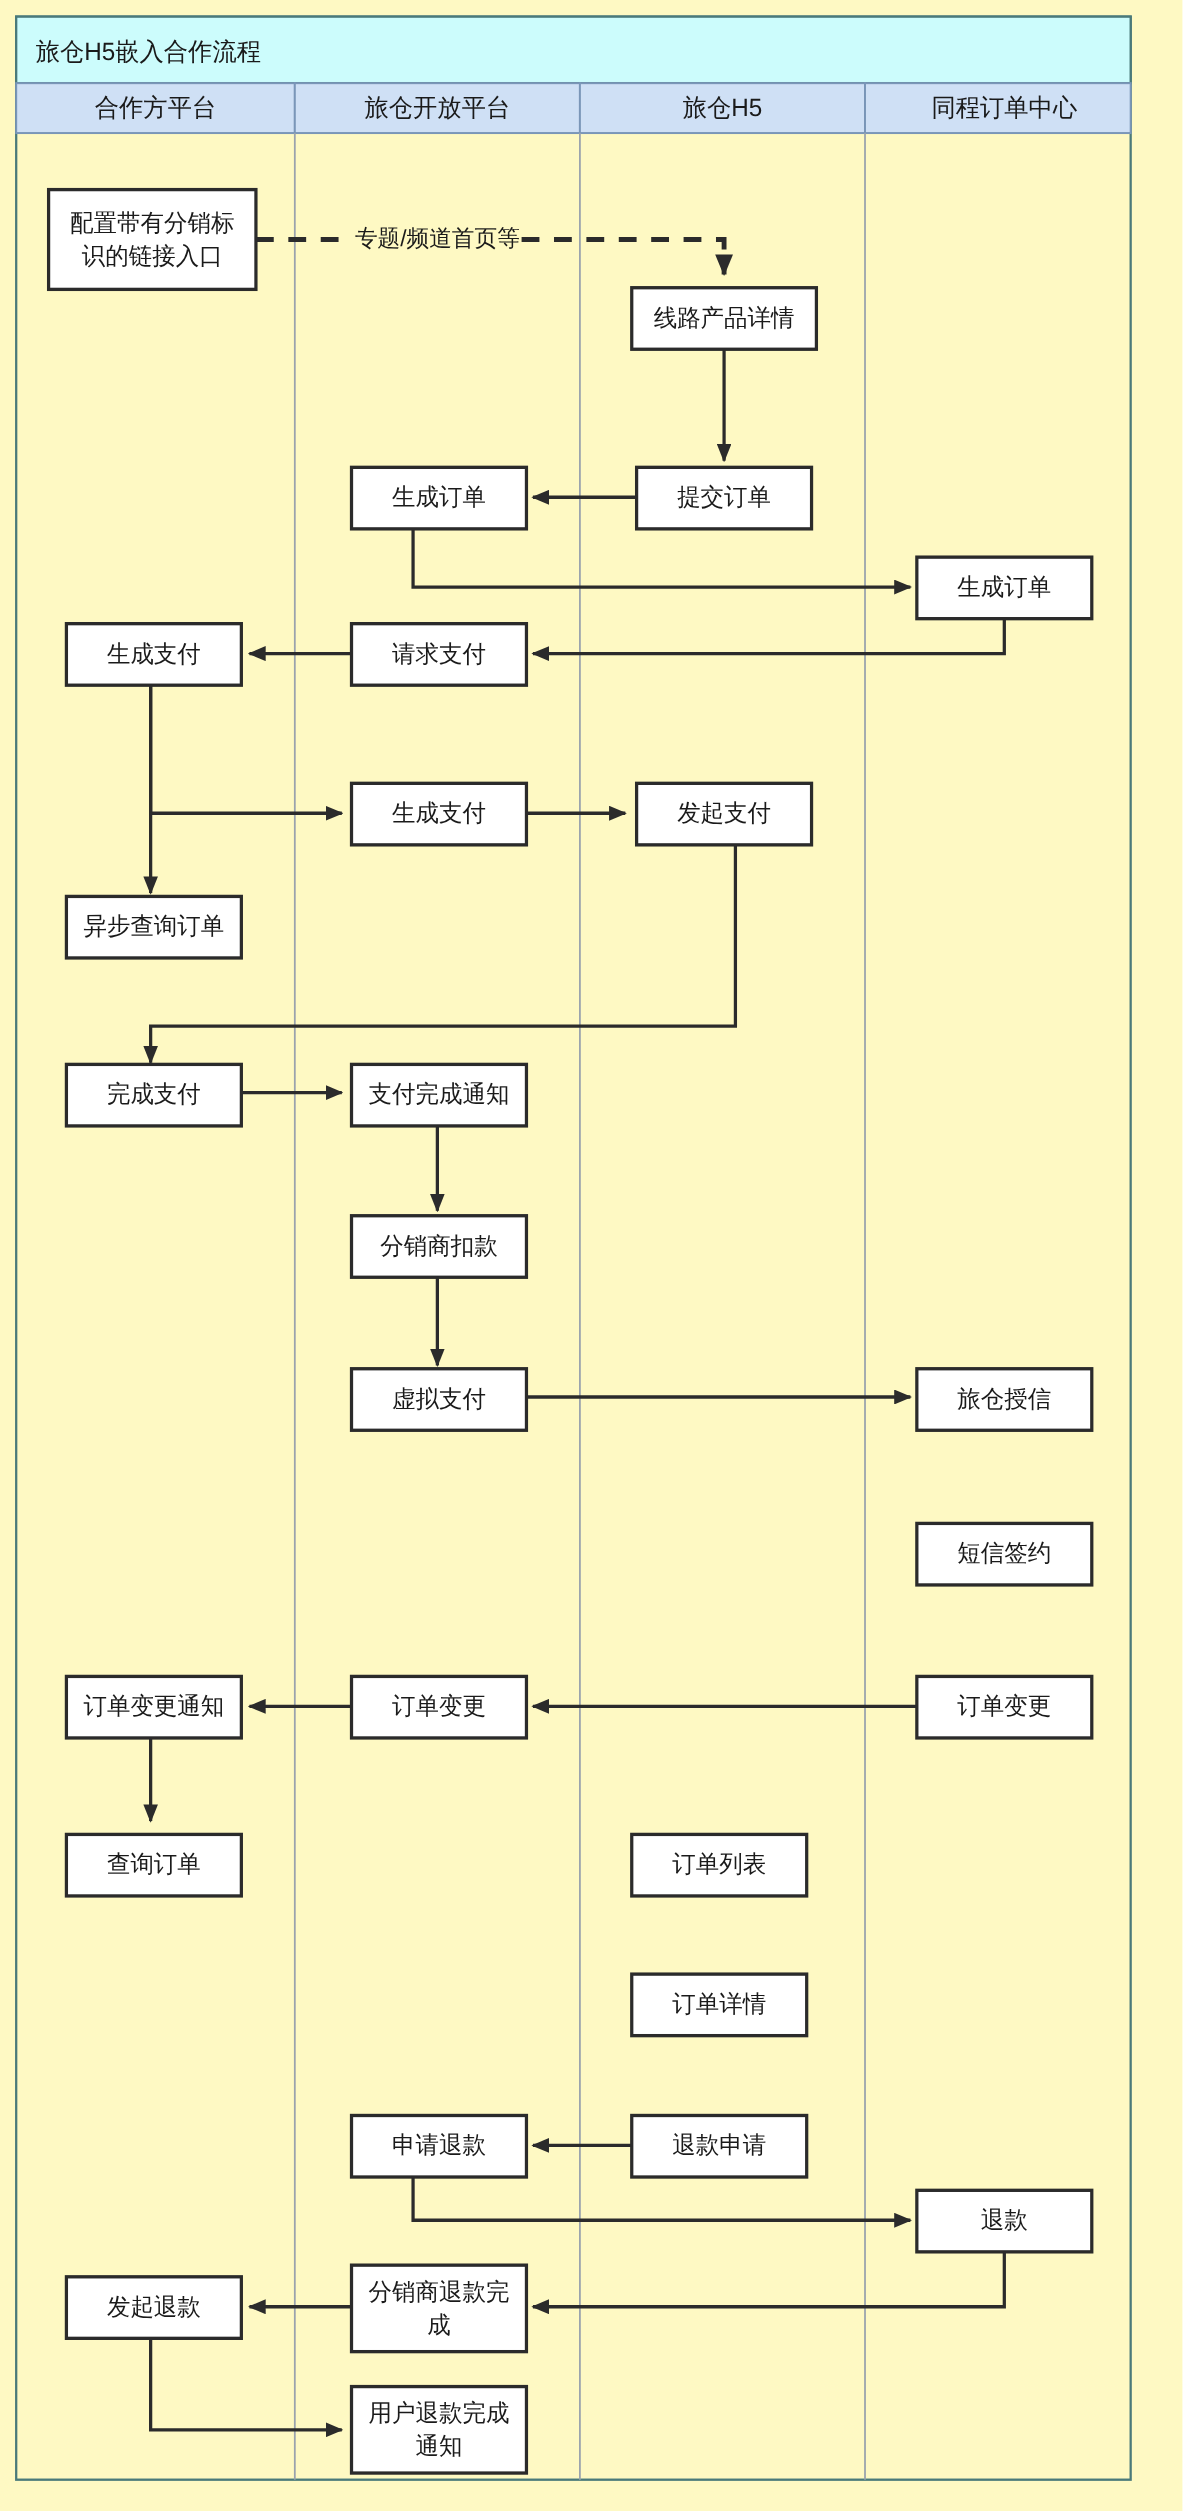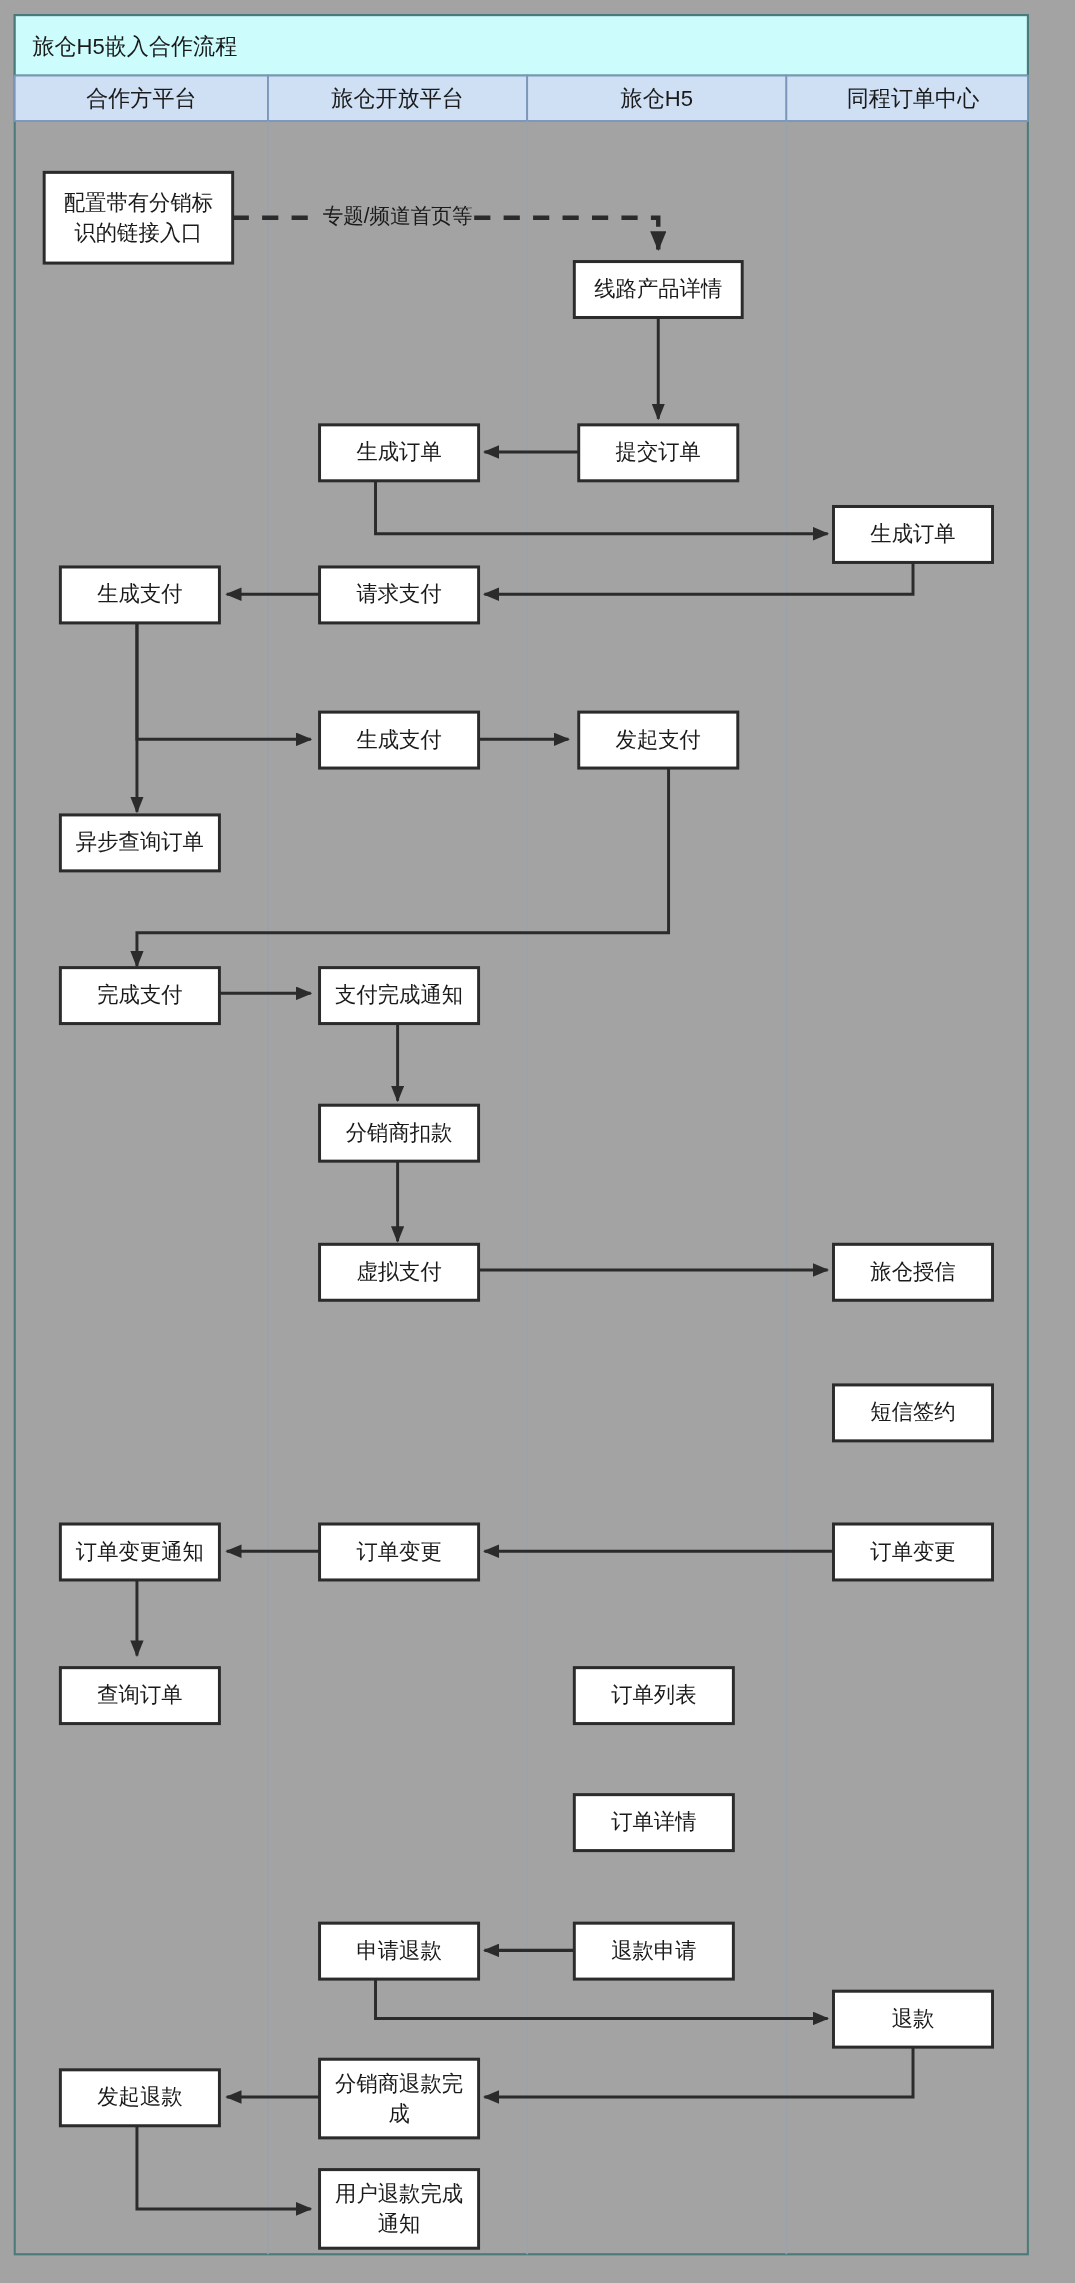--- a/index.html
+++ b/index.html
@@ -5,21 +5,21 @@
   html, body {
     margin: 0;
     padding: 0;
     background: #ffffff;
     font-family: "Liberation Sans", "DejaVu Sans", sans-serif;
   }
   #canvas {
     position: relative;
     width: 1075px;
     height: 2283px;
-    background: #a3a3a3;
+    background: #fef9c3;
     overflow: hidden;
   }
   svg.diagram {
     position: absolute;
     top: 0;
     left: 0;
     width: 1075px;
     height: 2283px;
   }
   .lane-title-text {

